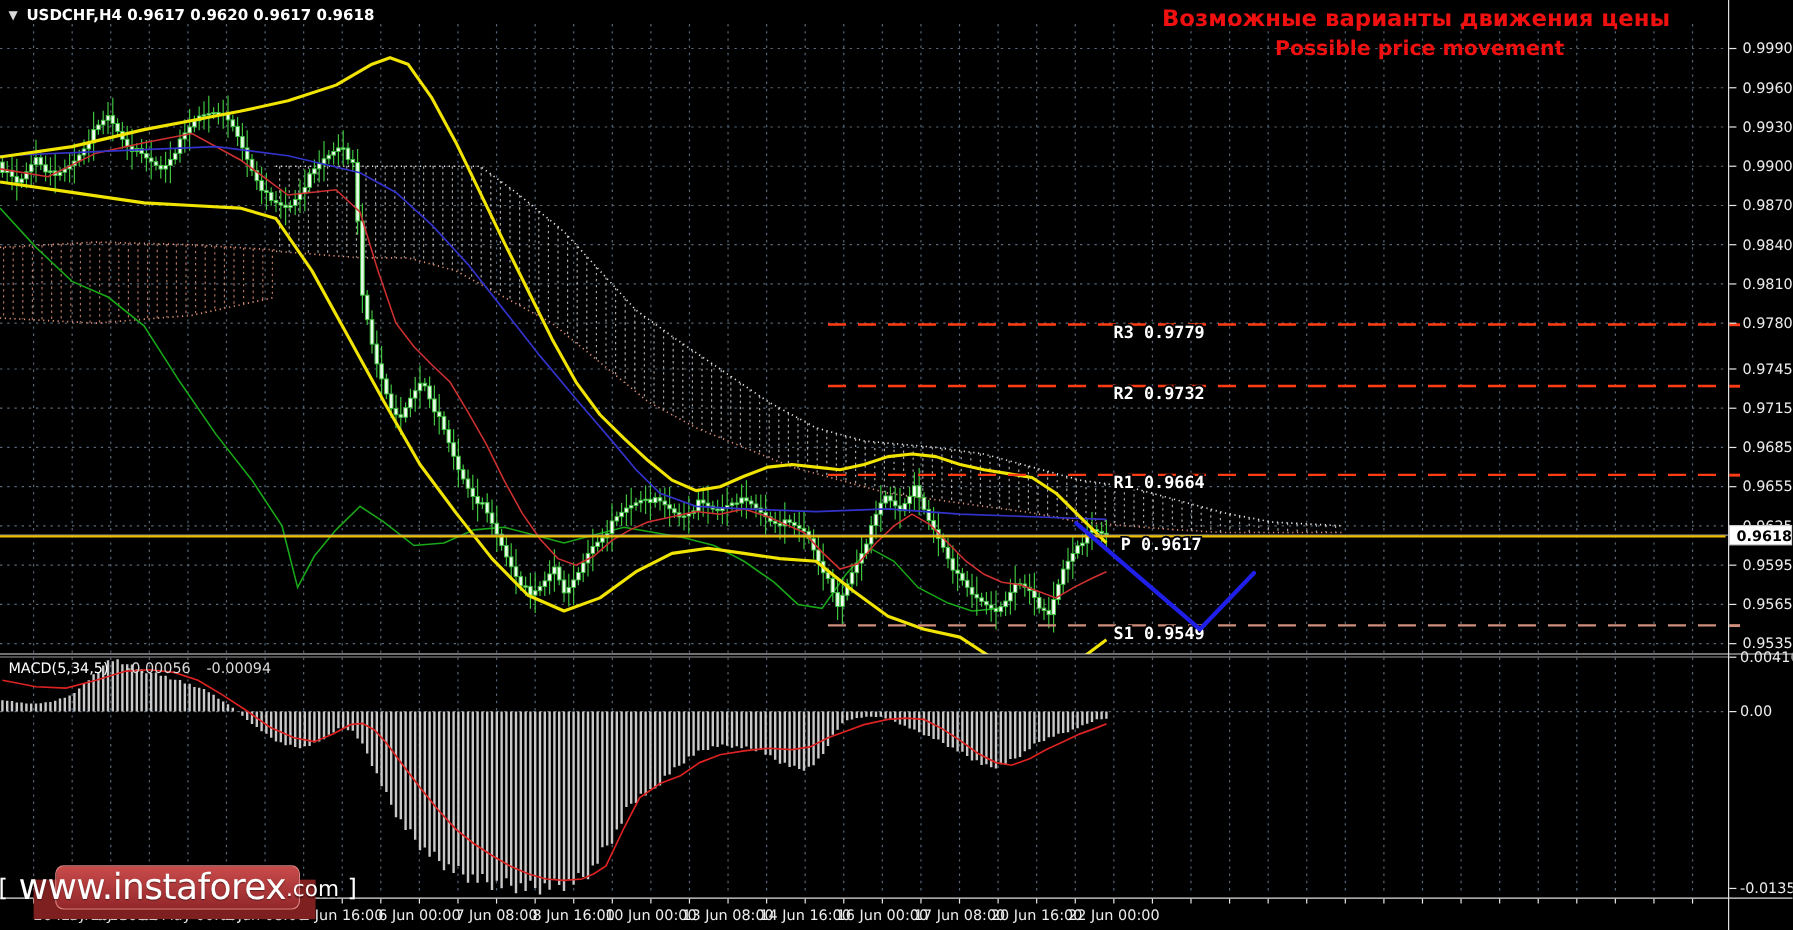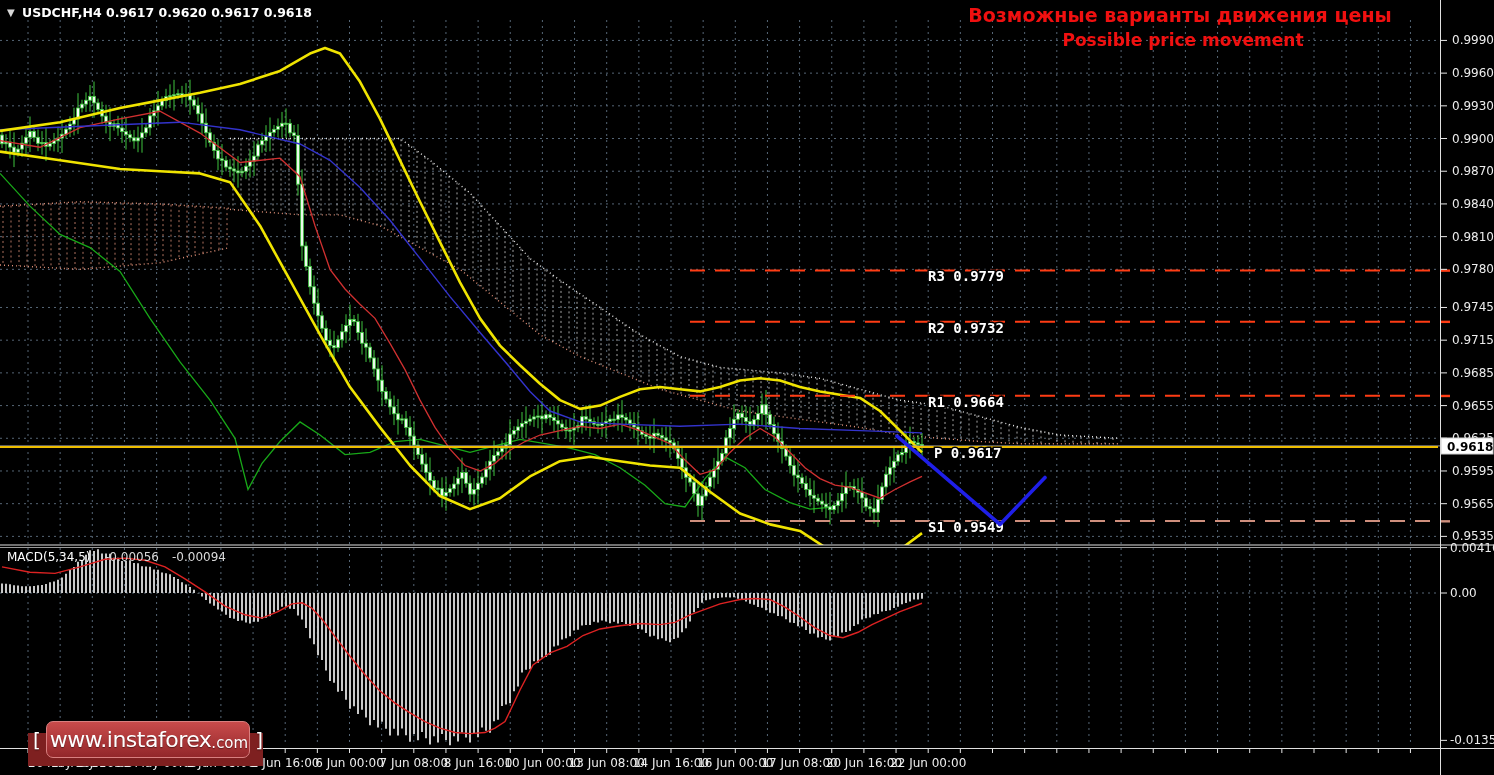--- a/index.html
+++ b/index.html
@@ -19,22 +19,22 @@
   .price-box-txt{font:bold 12px "DejaVu Sans",sans-serif;fill:#000;}
   
   .logo-wrap{position:absolute;left:28px;top:721px;width:240px;height:50px;}
   .logo-shadow{position:absolute;left:0;top:12px;width:235px;height:33px;background:#7e2020;}
   .logo-box{position:absolute;left:18px;top:0;width:202px;height:35px;border-radius:7px;
             background:linear-gradient(#c94b4b,#93272a);border:1px solid #d98080;
             display:flex;align-items:center;justify-content:center;color:#fff;
             text-shadow:0 1px 1px rgba(0,0,0,.45);white-space:nowrap;}
   .logo-box .lb{font-size:20px;margin-right:9px;}
   .logo-box .lb2{font-size:20px;margin-left:7px;}
-  .logo-box .lm{font-size:22px;letter-spacing:-.5px;}
-  .logo-box .ls{font-size:15px;align-self:flex-end;padding-bottom:5px;}
+  .logo-box .lm{font-size:30px;letter-spacing:-.5px;}
+  .logo-box .ls{font-size:18px;align-self:flex-end;padding-bottom:5px;}
 </style>
 </head>
 <body>
 
 <div id="app">
 
   <svg id="svg" width="1494" height="775" viewBox="0 0 1494 775">
     <defs>
       <clipPath id="clipMain">
           <rect x="0" y="18" width="1440" height="527"></rect>

